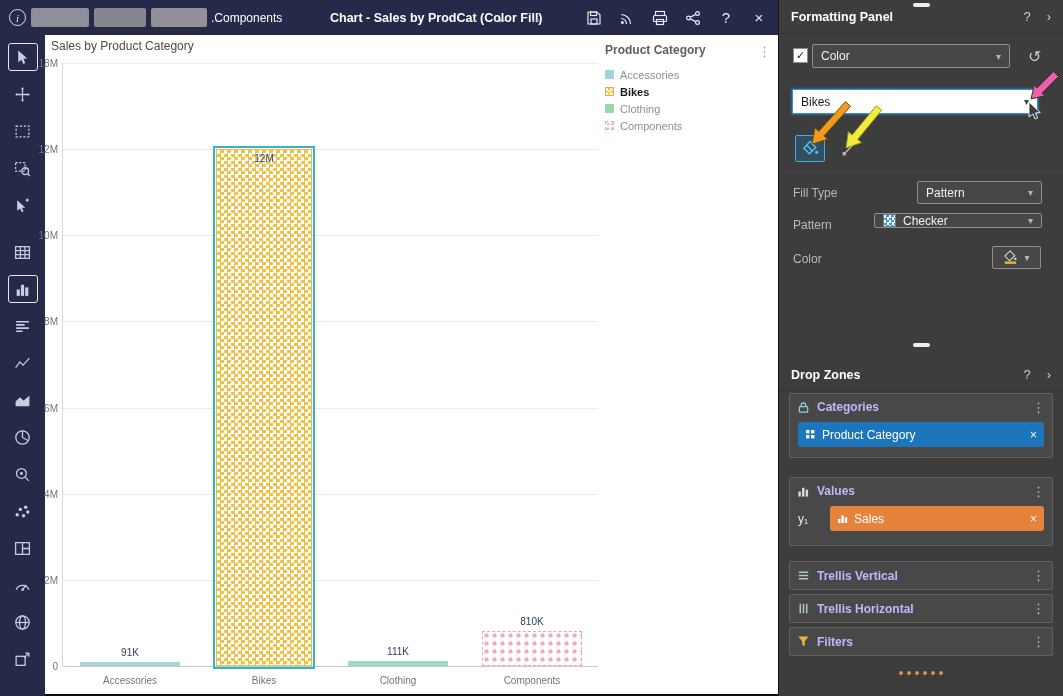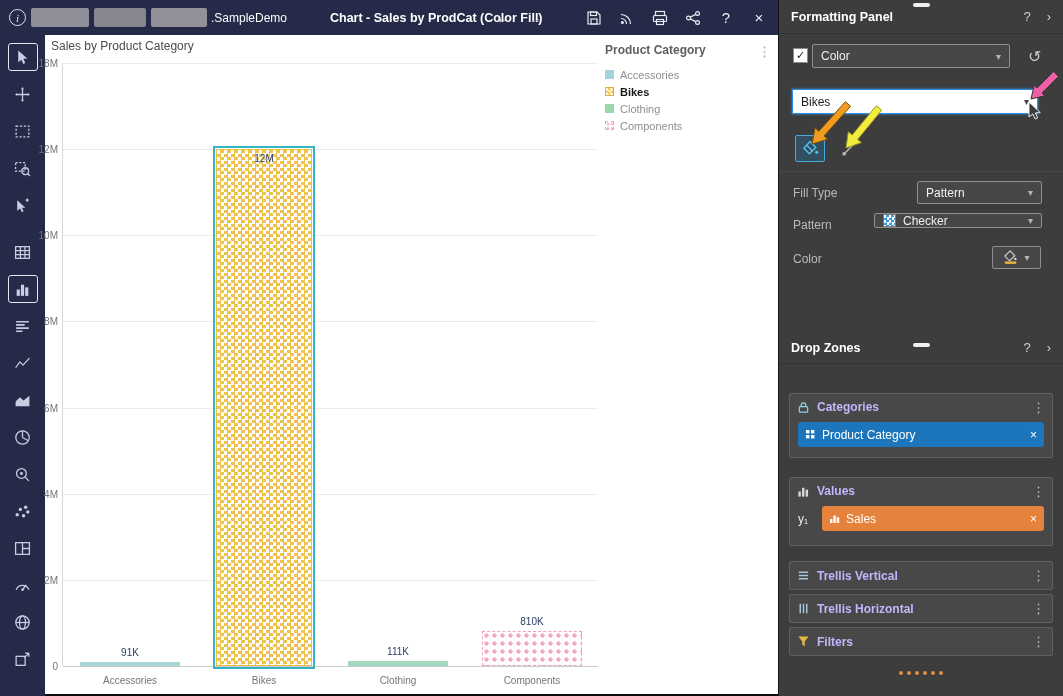--- a/index.html
+++ b/index.html
@@ -82,41 +82,41 @@
   .dz-card{border:1px solid #606060;background:#484848;border-radius:2px}
   .dz-card-header{height:26px;display:flex;align-items:center;padding:0 7px;gap:7px}
   .dz-card-header svg{width:13px;height:13px;min-width:13px}
   .dz-label{font-size:12px;color:#c4b5fd;font-weight:bold;white-space:nowrap}
   .dz-menu{margin-left:auto;color:#c2c2c2;font-size:13px;cursor:pointer}
   .dz-pill{height:25px;border-radius:3px;display:flex;align-items:center;padding:0 7px;gap:6px;color:#fff;cursor:pointer}
   .dz-pill svg{width:11px;height:11px;min-width:11px}
   .pill-blue{background:#1d76bb;margin:2px 8px 10px}
   .pill-orange{background:#e5823c;flex:1}
   .pill-x{margin-left:auto;font-size:12px;color:#fff;cursor:pointer}
-  .dz-vrow{display:flex;align-items:center;margin:2px 8px 14px;gap:14px}
+  .dz-vrow{display:flex;align-items:center;margin:2px 8px 14px;gap:22px}
   .y-axis-label{color:#eee}
   .more-dots{display:flex;gap:4px;justify-content:center;margin-top:15px}
   .more-dots i{width:4px;height:4px;border-radius:50%;background:#e28f3e}
 
   
   .annotations{position:absolute;left:0;top:0;pointer-events:none;z-index:50}
 </style>
 </head>
 <body>
 
 <div id="stage">
 
   <div class="topbar">
     <div class="info-badge">
         <span>i</span>
       </div>
     <div class="redacted" style="width:58px;background:#8f8f99"></div>
     <div class="redacted" style="width:52px;background:#86868f"></div>
     <div class="redacted" style="width:56px;background:#949099"></div>
-    <span class="ctx-label">.SampleDemo</span>
+    <span class="ctx-label">.Components</span>
     <div class="tb-title">Chart - Sales by ProdCat (Color Fill)</div>
     <div class="tb-icons">
       <span class="tb-ic">←</span>
       <span class="tb-ic dim">→</span>
       <span class="tb-gap"></span>
       <span class="tb-ic">
         <svg viewBox="0 0 16 16">
             <path d="M2 2 h9 l3 3 v9 h-12 z"></path>
             <rect x="5" y="9" width="6" height="5"></rect>
             <rect x="4.5" y="2" width="6" height="3.5"></rect>
@@ -386,21 +386,21 @@
     <div class="color-btn">
       <svg viewBox="0 0 16 16" width="15" height="15">
           <path d="M7.5 1 L12.5 6 L7 11.5 L2 6.5 Z" fill="none" stroke="#d8d8d8" stroke-width="1.2"></path>
           <circle cx="13.2" cy="9.5" r="1.3" fill="#d8d8d8"></circle>
           <rect x="2" y="12.2" width="12" height="2.6" fill="#e8b43a"></rect>
         </svg>
       <span class="chev">▾</span>
     </div>
 
     <div class="handle" style="top:343px"></div>
-    <div class="rp-header" style="top:332px;height:32px">
+    <div class="rp-header" style="top:359px;height:32px">
       <span class="rp-title">Drop Zones</span>
       <span class="hdr-ics">
           <span>?</span>
           <span>›</span>
         </span>
     </div>
 
     <div class="dz-body">
 
       <div class="dz-card" style="margin:7px 0 19px">

